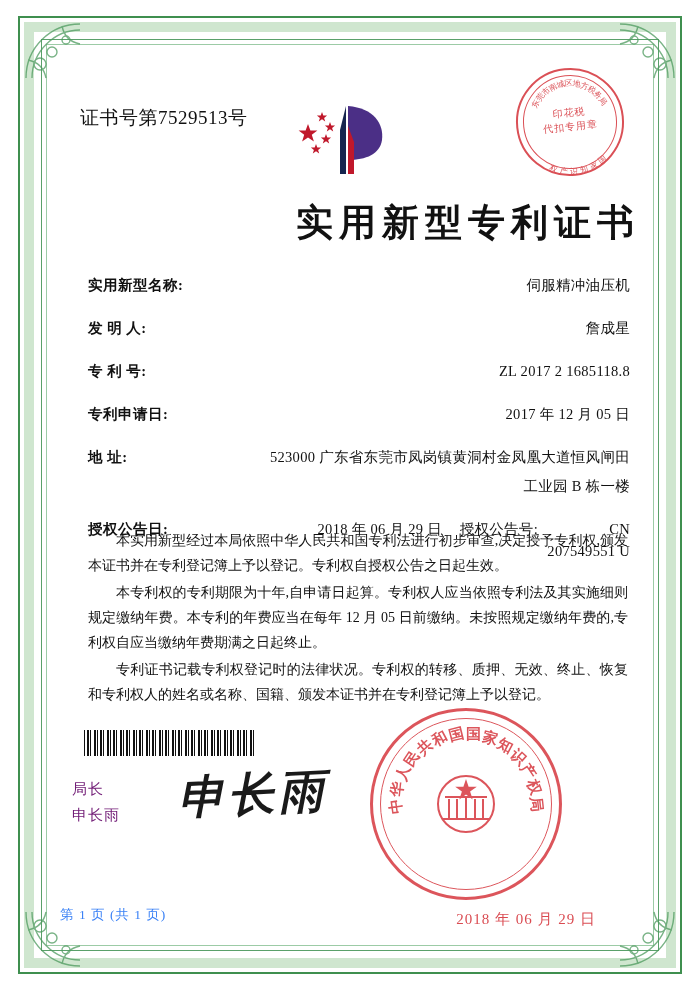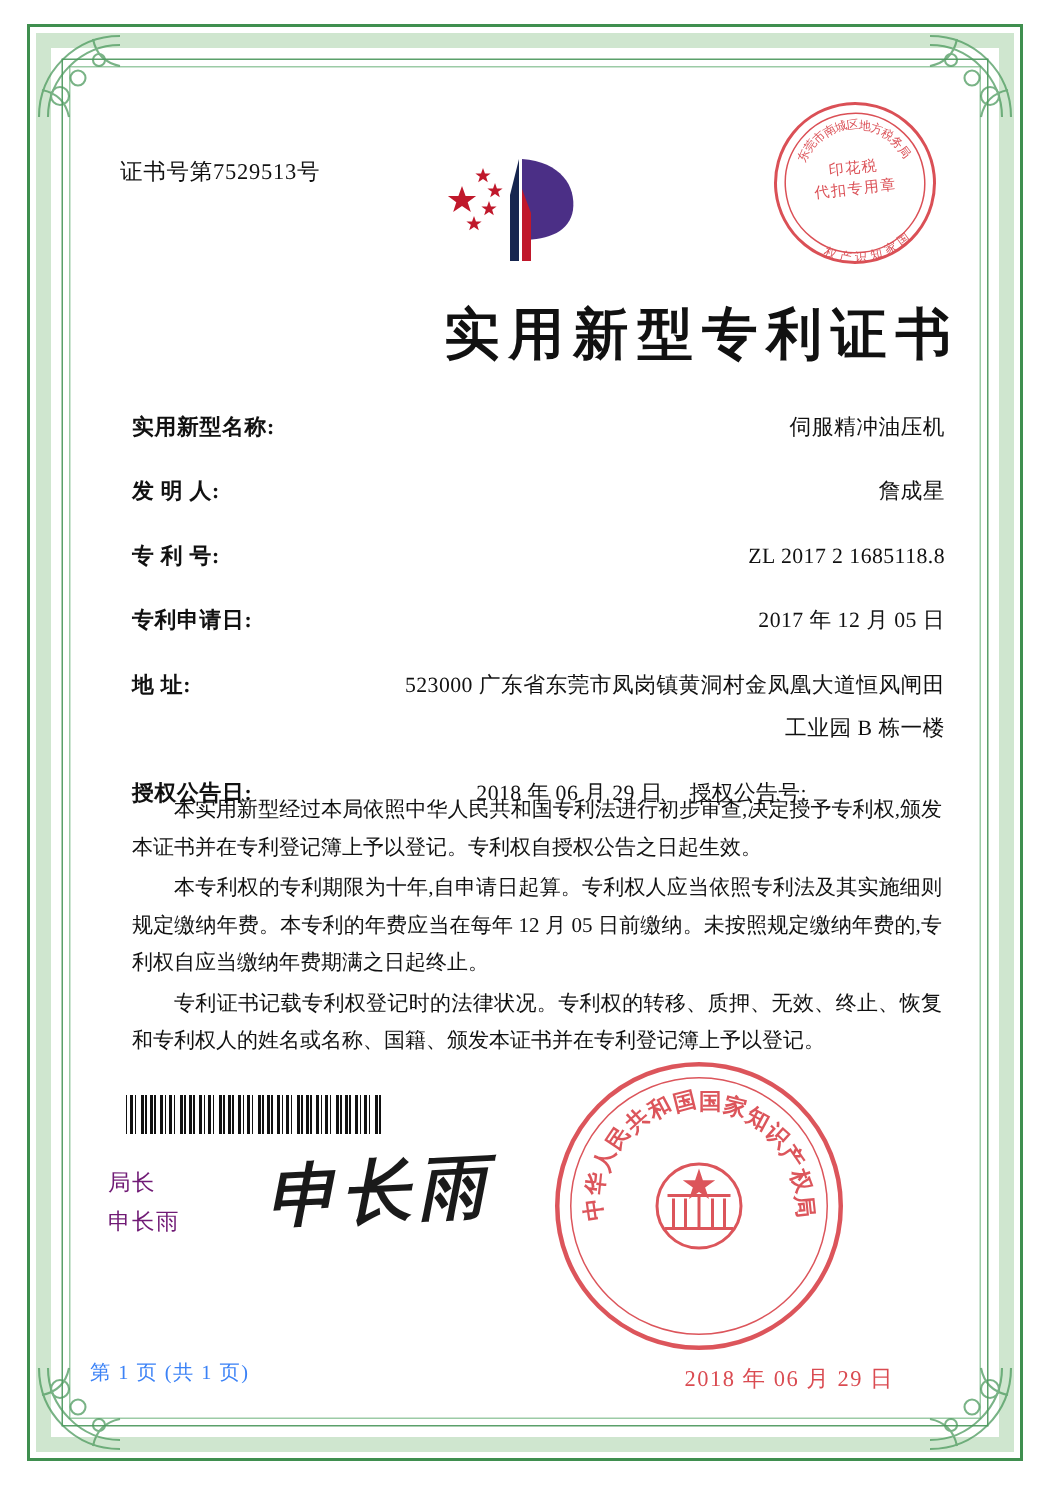--- a/index.html
+++ b/index.html
@@ -83,21 +83,21 @@
     left: 60px;
     top: 58px;
     right: 60px;
     bottom: 58px;
   }
 
   .cert-no {
     position: absolute;
     left: 20px;
     top: 47px;
-    font-size: 15px;
+    font-size: 19px;
     color: #111;
     letter-spacing: 0.5px;
     white-space: nowrap;
   }
 
   
   .logo {
     position: absolute;
     left: 230px;
     top: 38px;
@@ -446,20 +446,21 @@
           <span>523000  广东省东莞市凤岗镇黄洞村金凤凰大道恒风闸田</span>
           <span class="sub">工业园 B 栋一楼</span>
         </div>
       </div>
 
       <div class="row two">
         <div class="label">授权公告日:</div>
         <div class="value">
           <span class="v1">2018 年 06 月 29 日</span>
           <span class="l2">授权公告号:</span>
+          <span>CN 207549551 U</span>
         </div>
       </div>
 
     </div>
 
     <div class="paras">
       <p>本实用新型经过本局依照中华人民共和国专利法进行初步审查,决定授予专利权,颁发本证书并在专利登记簿上予以登记。专利权自授权公告之日起生效。</p>
       <p>本专利权的专利期限为十年,自申请日起算。专利权人应当依照专利法及其实施细则规定缴纳年费。本专利的年费应当在每年 12 月 05 日前缴纳。未按照规定缴纳年费的,专利权自应当缴纳年费期满之日起终止。</p>
       <p>专利证书记载专利权登记时的法律状况。专利权的转移、质押、无效、终止、恢复和专利权人的姓名或名称、国籍、颁发本证书并在专利登记簿上予以登记。</p>
     </div>

